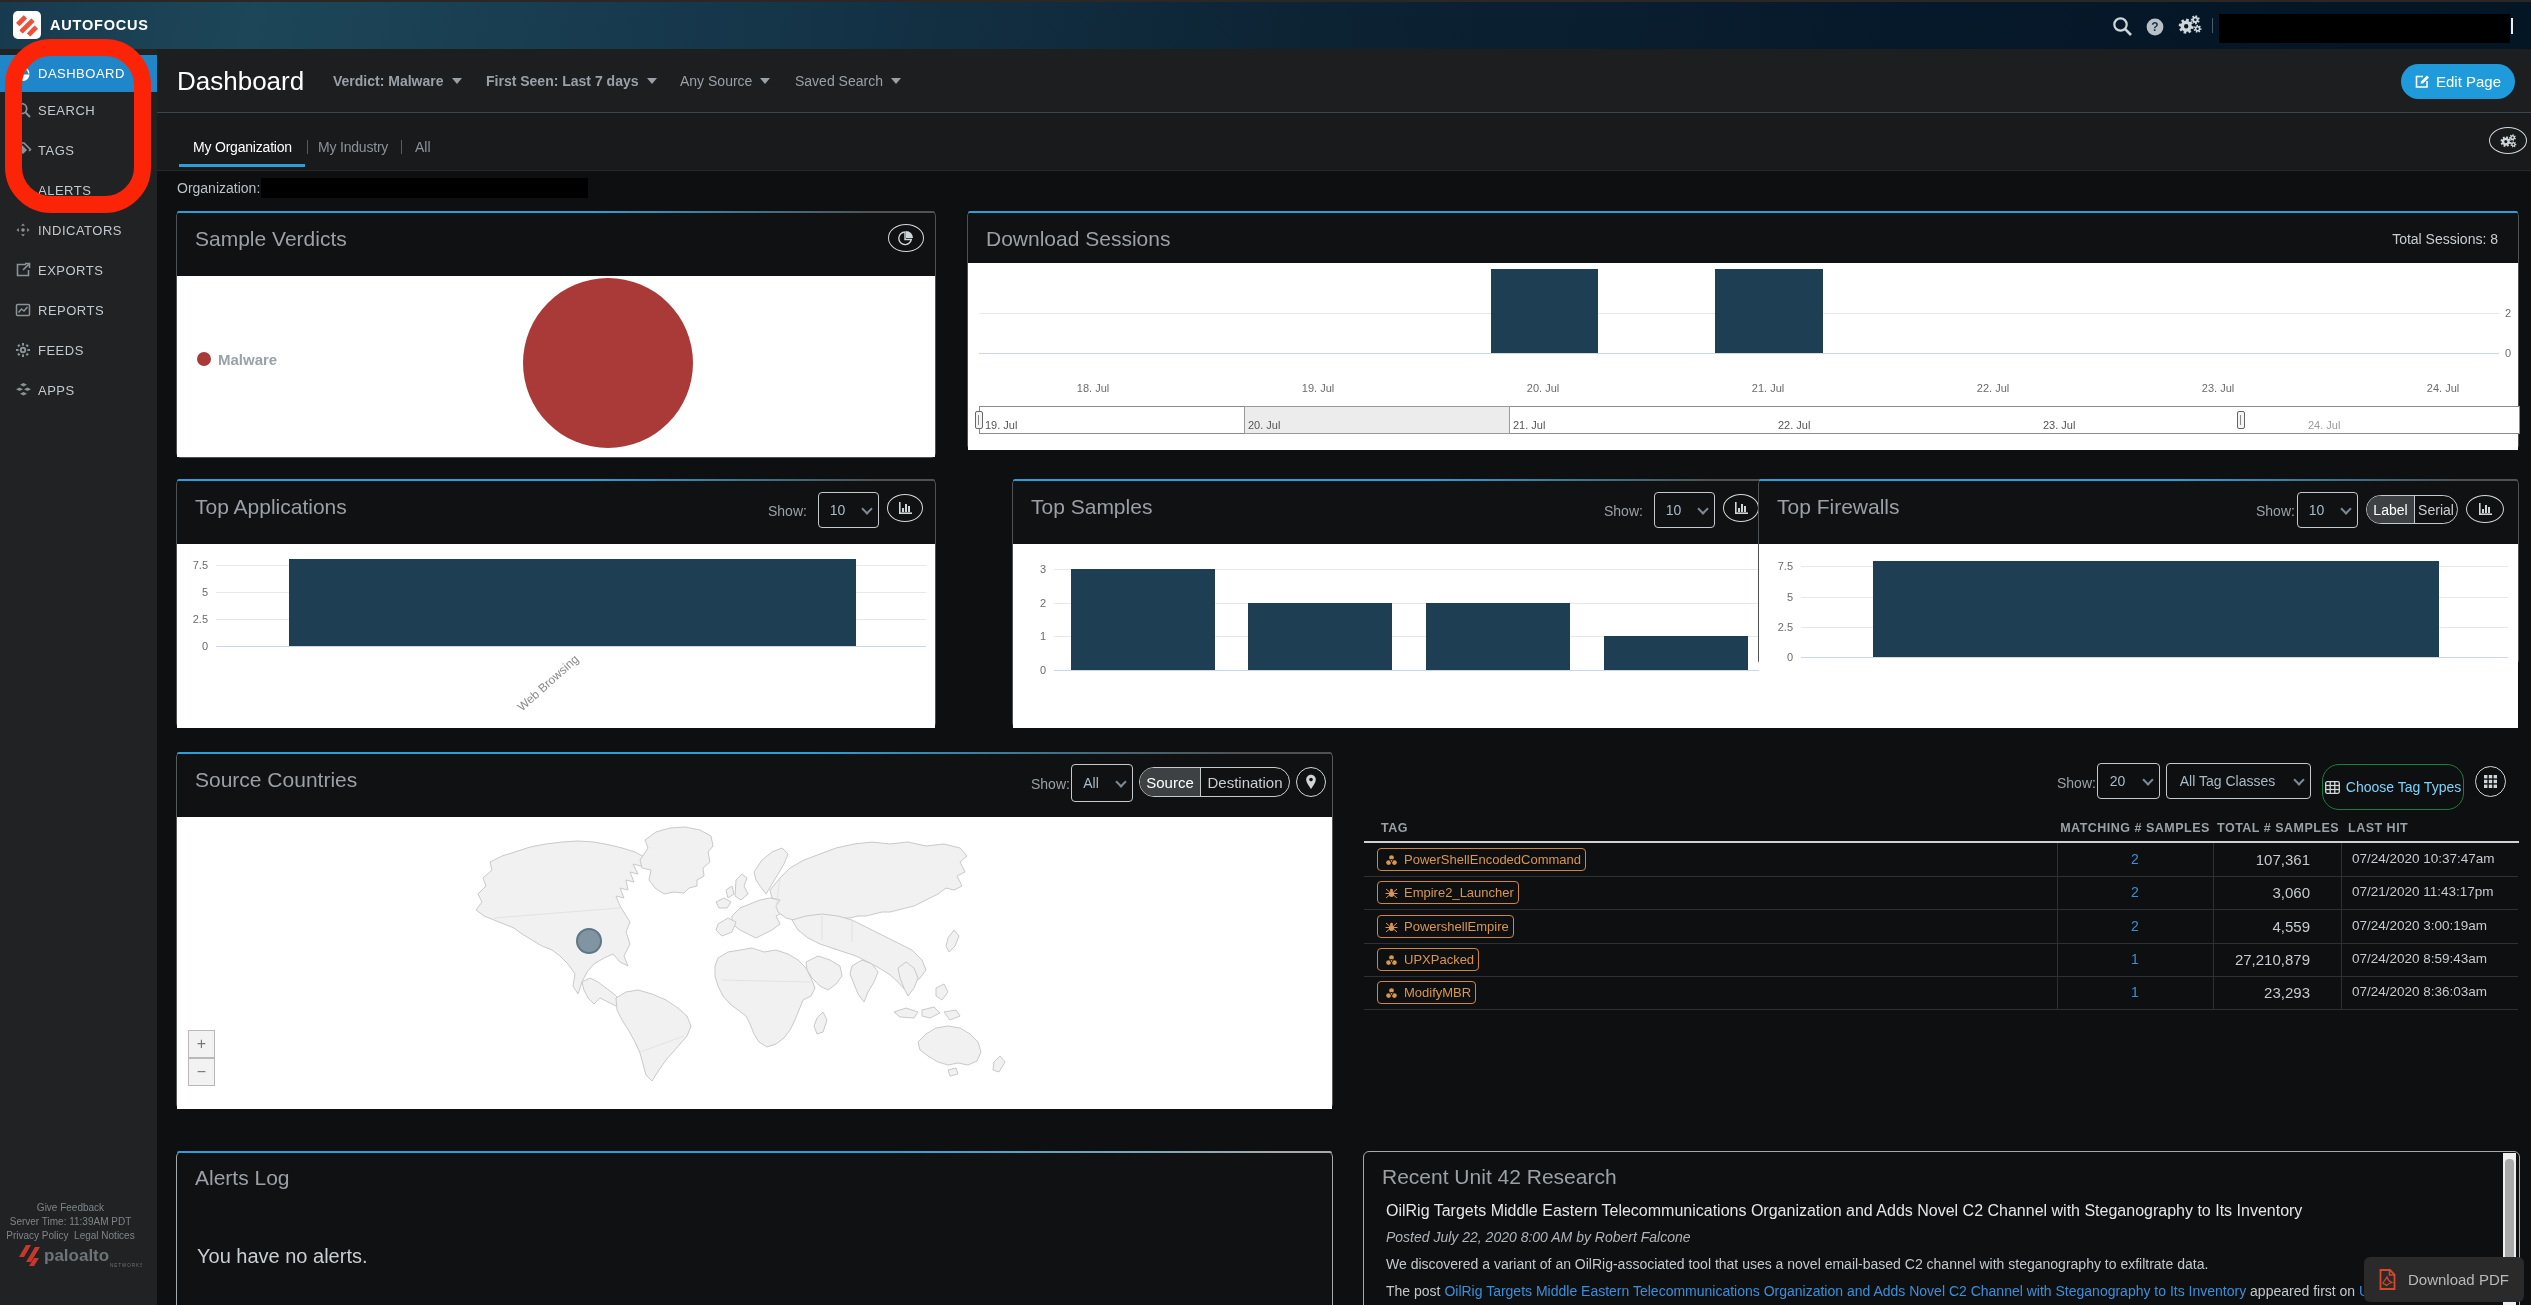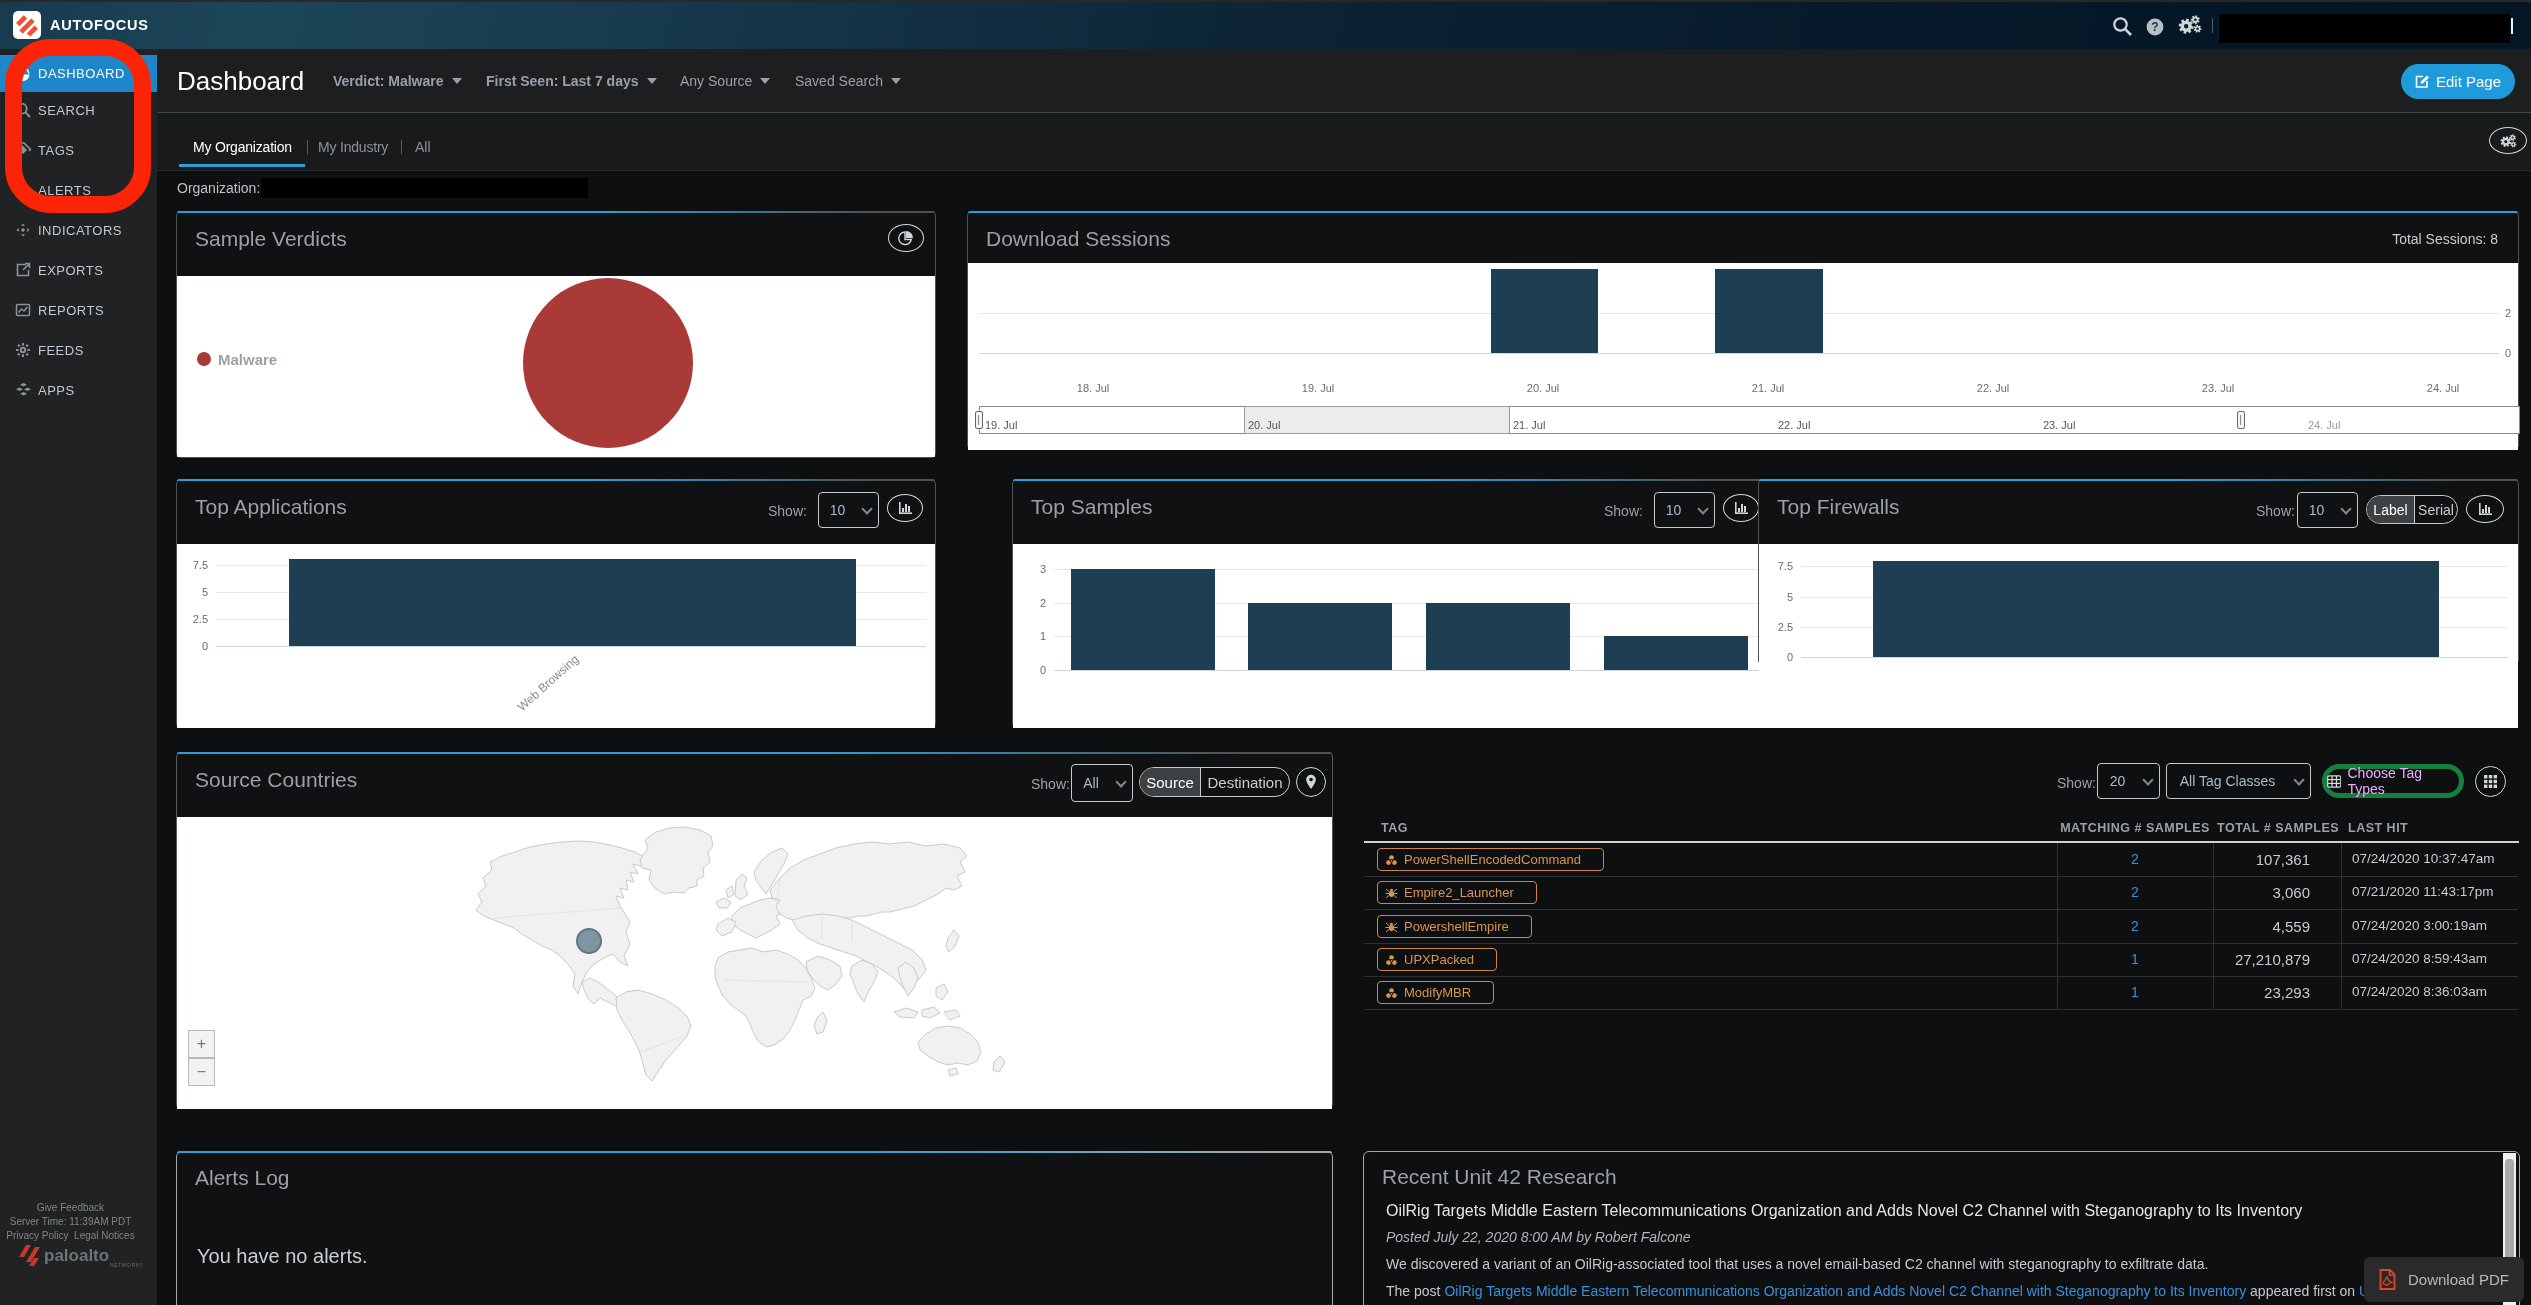--- a/index.html
+++ b/index.html
@@ -21,21 +21,21 @@
 .showl{position:absolute;color:#9aa1a7;font-size:14px;}
 .filt{top:73px;color:#99a1a8;font-size:14px;display:flex;align-items:center;white-space:nowrap;}
 .filt i{display:inline-block;margin-left:8px;width:0;height:0;border-left:5px solid transparent;border-right:5px solid transparent;border-top:6px solid #99a1a8;}
 .navitem{position:absolute;left:0;width:157px;height:38px;color:#c2cad1;font-size:13px;letter-spacing:.5px;display:flex;align-items:center;}
 .navitem svg{position:absolute;left:15px;}
 .navitem span{position:absolute;left:38px;}
 .toggle{position:absolute;border:1px solid #c3c9cd;border-radius:15px;overflow:hidden;display:flex;}
 .toggle .seg{display:flex;align-items:center;justify-content:center;font-size:15px;color:#c9ced2;}
 .toggle .on{background:#3d4143;color:#fff;}
 .toggle .seg+.seg{border-left:1px solid #c3c9cd;}
-.tagpill{position:absolute;height:23px;border:1px solid #cd8740;border-radius:4px;color:#d9964d;font-size:13px;display:flex;align-items:center;padding:0 22px 0 26px;}
+.tagpill{position:absolute;height:23px;border:1px solid #cd8740;border-radius:4px;color:#d9964d;font-size:13px;display:flex;align-items:center;padding:0 4px 0 26px;}
 .tagpill svg{position:absolute;left:6px;top:4px;}
 .rowline{position:absolute;left:1364px;width:1154px;height:1px;background:#2e3133;}
 .colline{position:absolute;width:1px;background:#2e3133;top:843px;height:167px;}
 .bluev{position:absolute;color:#3e8ed8;font-size:14px;width:156px;text-align:center;}
 .totv{position:absolute;color:#c6cbd0;font-size:15px;width:120px;text-align:right;}
 .datev{position:absolute;color:#c6cbd0;font-size:13.5px;}
 </style>
 </head>
 <body>
 <div id="page">
@@ -407,21 +407,21 @@
 
 <div class="showl" style="left:2057px;top:775px;">Show:</div>
 <div class="sel" style="left:2097px;top:763px;width:63px;height:36px;">
       <div class="v">20</div>
       <div class="c"></div>
     </div>
 <div class="sel" style="left:2166px;top:763px;width:145px;height:36px;">
       <div class="v">All Tag Classes</div>
       <div class="c"></div>
     </div>
-<div class="abs" style="left:2322px;top:764px;width:142px;height:34px;border:5px solid #15803d;border-radius:17px;color:#f0abfc;font-size:14px;display:flex;align-items:center;justify-content:center;">
+<div class="abs" style="left:2322px;top:764px;width:142px;height:46px;border:1px solid #15803d;border-radius:17px;color:#7dd3fc;font-size:14px;display:flex;align-items:center;justify-content:center;">
   <svg width="15" height="13" viewBox="0 0 15 13" style="margin-right:6px;">
         <rect x="0.7" y="0.7" width="13.6" height="11.6" rx="1.5" fill="none" stroke="#d3d8db" stroke-width="1.3"></rect>
         <line x1="0.7" y1="4.5" x2="14.3" y2="4.5" stroke="#d3d8db" stroke-width="1.3"></line>
         <line x1="0.7" y1="8.5" x2="14.3" y2="8.5" stroke="#d3d8db" stroke-width="1.3"></line>
         <line x1="5.2" y1="0.7" x2="5.2" y2="12.3" stroke="#d3d8db" stroke-width="1.3"></line>
         <line x1="9.8" y1="0.7" x2="9.8" y2="12.3" stroke="#d3d8db" stroke-width="1.3"></line>
       </svg>
   Choose Tag Types</div>
 <div class="oval" style="left:2475px;top:766px;width:31px;height:31px;border-radius:50%;">
   <svg width="13" height="13" viewBox="0 0 13 13">

